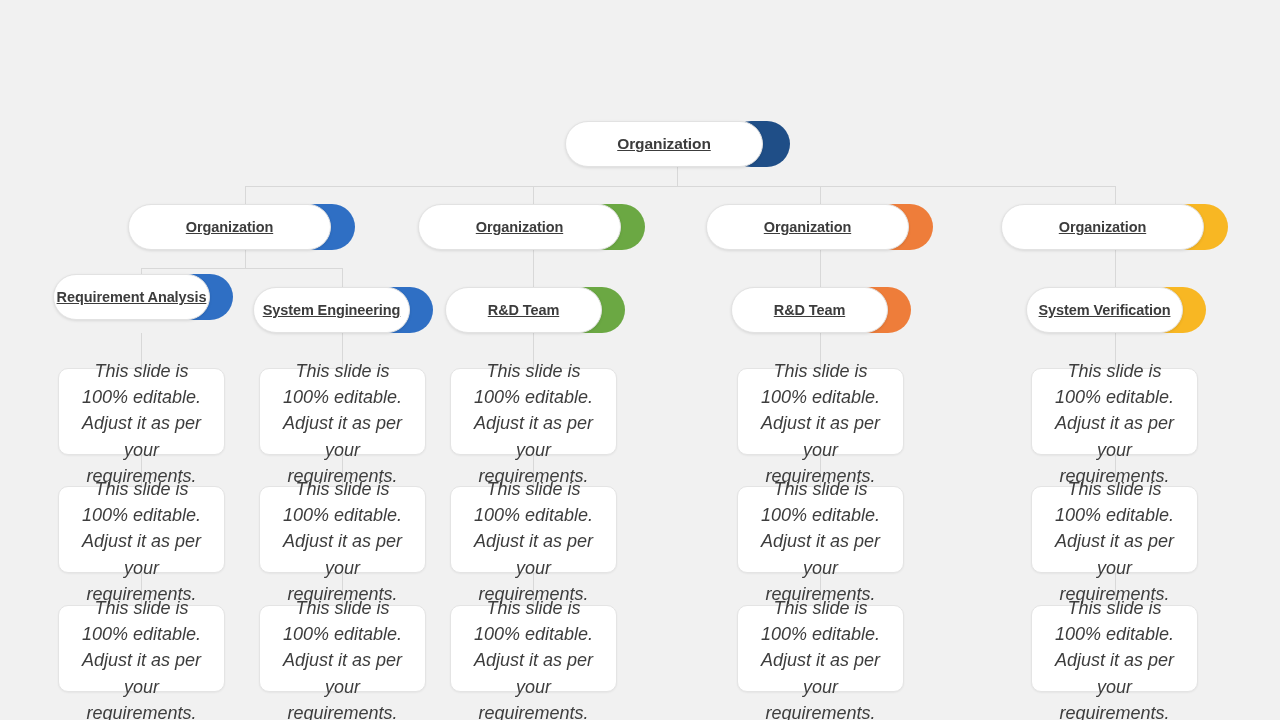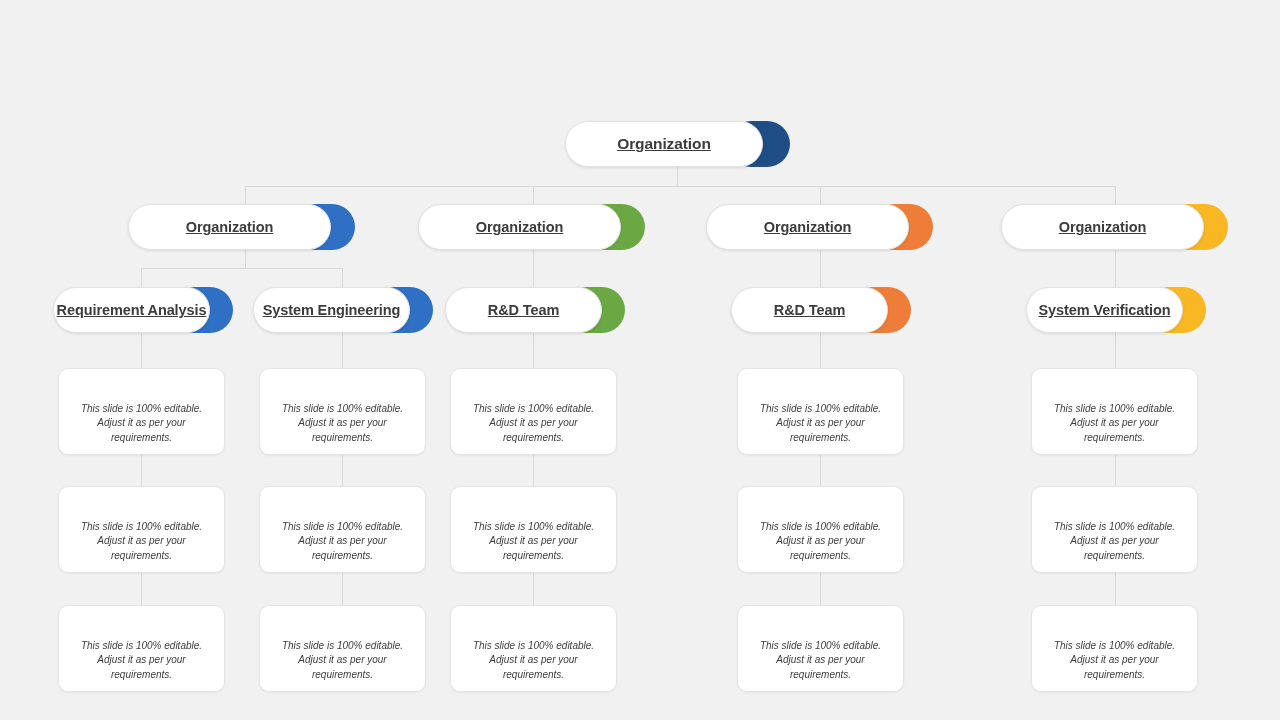--- a/index.html
+++ b/index.html
@@ -86,21 +86,21 @@
     background: #ffffff;
     border: 1px solid #e4e4e4;
     border-radius: 10px;
     box-shadow: 0 1px 2px rgba(0,0,0,0.05);
     display: flex;
     align-items: center;
     justify-content: center;
     padding: 6px 10px;
   }
   .note .note-text {
-    font-size: 10px;
+    font-size: 18px;
     font-style: italic;
     line-height: 1.45;
     color: #3d3d3d;
     text-align: center;
     margin-top: 24px;
   }
 </style>
 </head>
 <body>
 
@@ -158,21 +158,21 @@
     </div>
   </div>
 
   <div class="pill" style="left:1001px; top:204px; width:227px;">
     <div class="crescent" style="background:#f8b723;"></div>
     <div class="face" style="width:203px;">
       <span class="label">Organization</span>
     </div>
   </div>
 
-  <div class="pill" style="left:53px; top:287px; width:180px;">
+  <div class="pill" style="left:53px; top:274px; width:180px;">
     <div class="crescent" style="background:#2f6fc4;"></div>
     <div class="face" style="width:157px;">
       <span class="label">Requirement Analysis</span>
     </div>
   </div>
 
   <div class="pill" style="left:253px; top:287px; width:180px;text-align:right;">
     <div class="crescent" style="background:#2f6fc4;"></div>
     <div class="face" style="width:157px;">
       <span class="label">System Engineering</span>

